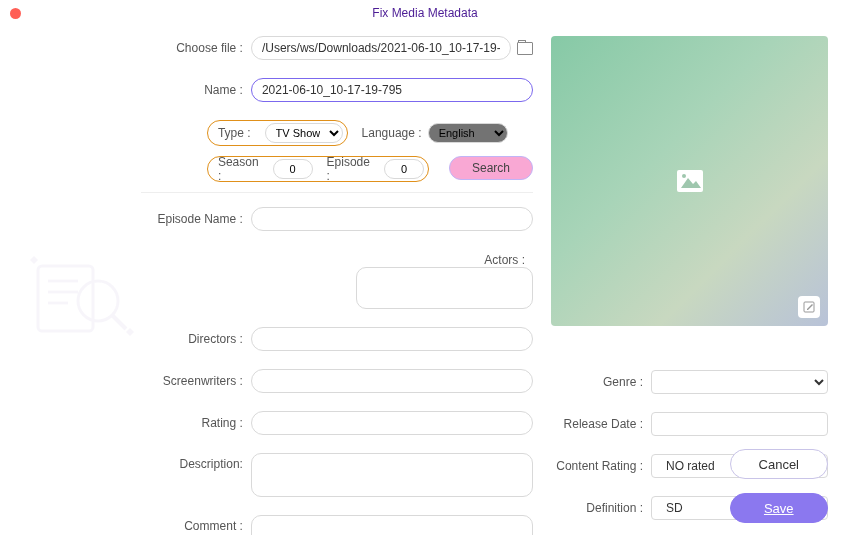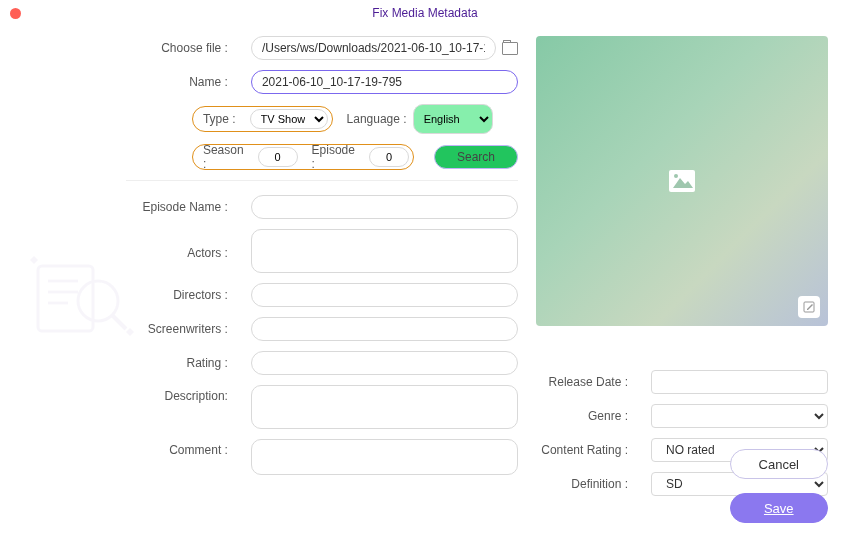--- a/index.html
+++ b/index.html
@@ -10,21 +10,21 @@
   .red { background: #ff5f56; }
   .title { flex: 1; text-align: center; font-size: 12px; color: #4c1d95; }
 
   .content { display: flex; height: calc(100% - 26px); }
   .left-decor { width: 180px; position: relative; }
   .decor-svg { position: absolute; top: 230px; left: 28px; opacity: 0.2; }
 
   .middle { width: 410px; padding-top: 10px; }
   .right { flex: 1; padding: 10px 22px 0 18px; }
 
-  .row { display: flex; align-items: center; margin-bottom: 10px; font-size: 12px; color: #555; gap: 15px; }
+  .row { display: flex; align-items: center; margin-bottom: 18px; font-size: 12px; color: #555; }
   .row .lbl { width: 110px; text-align: right; padding-right: 8px; color: #555; white-space: nowrap; }
   .row input[type=text], .row textarea, .row select {
     flex: 1; border: 1px solid #d9d9d9; border-radius: 12px; height: 24px; padding: 0 10px;
     font-size: 12px; color: #333; background: #fff; outline: none;
   }
   .row textarea { border-radius: 10px; resize: none; padding: 6px 10px; }
   .row .file-row { flex: 1; display: flex; align-items: center; gap: 6px; }
   .row .file-row input { flex: 1; }
   .folder-icon { width: 16px; height: 13px; border: 1px solid #888; border-radius: 1px; position: relative; }
   .folder-icon::before { content: ""; position: absolute; top: -3px; left: 0; width: 6px; height: 2px; border: 1px solid #888; border-bottom: none; border-radius: 1px 1px 0 0; }
@@ -34,25 +34,25 @@
   .pill-group { display: inline-flex; align-items: center; border: 1.5px solid #e0901a; border-radius: 14px; padding: 2px 4px 2px 10px; height: 26px; gap: 14px; }
   .pill-group .plabel { font-size: 12px; color: #555; }
   .pill-group select, .pill-group input {
     border: 1px solid #d9d9d9; border-radius: 10px; height: 20px; font-size: 11px; padding: 0 6px; background: #fff;
   }
   .pill-group select { width: 78px; }
   .pill-group input { width: 40px; text-align: center; }
 
   .type-lang-row { display: flex; align-items: center; gap: 14px; margin-left: 66px; margin-bottom: 10px; }
   .lang-block { display: flex; align-items: center; gap: 6px; font-size: 12px; color: #555; }
-  .lang-block select { border: 1px solid #d9d9d9; border-radius: 10px; height: 30px; font-size: 11px; padding: 0 6px; width: 80px; background:#86efac; }
-
-  .se-search-row { display: flex; align-items: center; gap: 20px; margin-left: 66px; margin-bottom: 6px; }
+  .lang-block select { border: 1px solid #d9d9d9; border-radius: 10px; height: 20px; font-size: 11px; padding: 0 6px; width: 80px; background:#737373; }
+
+  .se-search-row { display: flex; align-items: flex-start; gap: 20px; margin-left: 66px; margin-bottom: 6px; }
   .search-btn {
-    border: 1px solid #c0b4f7; background: #22c55e; color: #444; border-radius: 12px; height: 24px;
+    border: 1px solid #c0b4f7; background: #f9a8d4; color: #444; border-radius: 12px; height: 24px;
     padding: 0 22px; font-size: 12px; cursor: pointer;
   }
 
   .divider { border: none; border-top: 1px solid #eee; margin: 10px 0 14px 0; }
 
   .poster {
     width: 100%; height: 290px; border-radius: 4px; position: relative;
     background: linear-gradient(135deg, #86c9a6 0%, #a8d4b8 40%, #c8d8c0 70%, #b8c2d8 100%);
   }
   .poster-icon { position: absolute; top: 50%; left: 50%; transform: translate(-50%, -50%); }
@@ -135,21 +135,21 @@
       </div>
       <button class="search-btn">Search</button>
     </div>
 
     <hr class="divider">
 
     <div class="row">
       <div class="lbl">Episode Name :</div>
       <input type="text" style="">
     </div>
-    <div class="row" style="align-items:center;">
+    <div class="row" style="align-items:flex-end;flex-direction:column;">
       <div class="lbl" style="padding-top:4px;">Actors :</div>
       <textarea style="height: 44px;"></textarea>
     </div>
     <div class="row">
       <div class="lbl">Directors :</div>
       <input type="text" style="">
     </div>
     <div class="row">
       <div class="lbl">Screenwriters :</div>
       <input type="text" style="">
@@ -178,26 +178,26 @@
       <div class="edit-badge">
         <svg width="12" height="12" viewBox="0 0 12 12">
           <rect x="1" y="1" width="10" height="10" rx="1" fill="none" stroke="#999" stroke-width="1"></rect>
           <path d="M4 8 L9 3 L10 4 L5 9 L4 9 Z" fill="#999"></path>
         </svg>
       </div>
     </div>
 
     <div class="right-form">
       <div class="row">
+        <div class="lbl">Genre :</div>
+        <select><option></option></select>
+      </div>
+      <div class="row">
         <div class="lbl">Release Date :</div>
         <input type="text" style="">
-      </div>
-      <div class="row">
-        <div class="lbl">Genre :</div>
-        <select><option></option></select>
       </div>
       <div class="row">
         <div class="lbl">Content Rating :</div>
         <select><option>NO rated</option></select>
       </div>
       <div class="row">
         <div class="lbl">Definition :</div>
         <select><option>SD</option></select>
       </div>
     </div>

